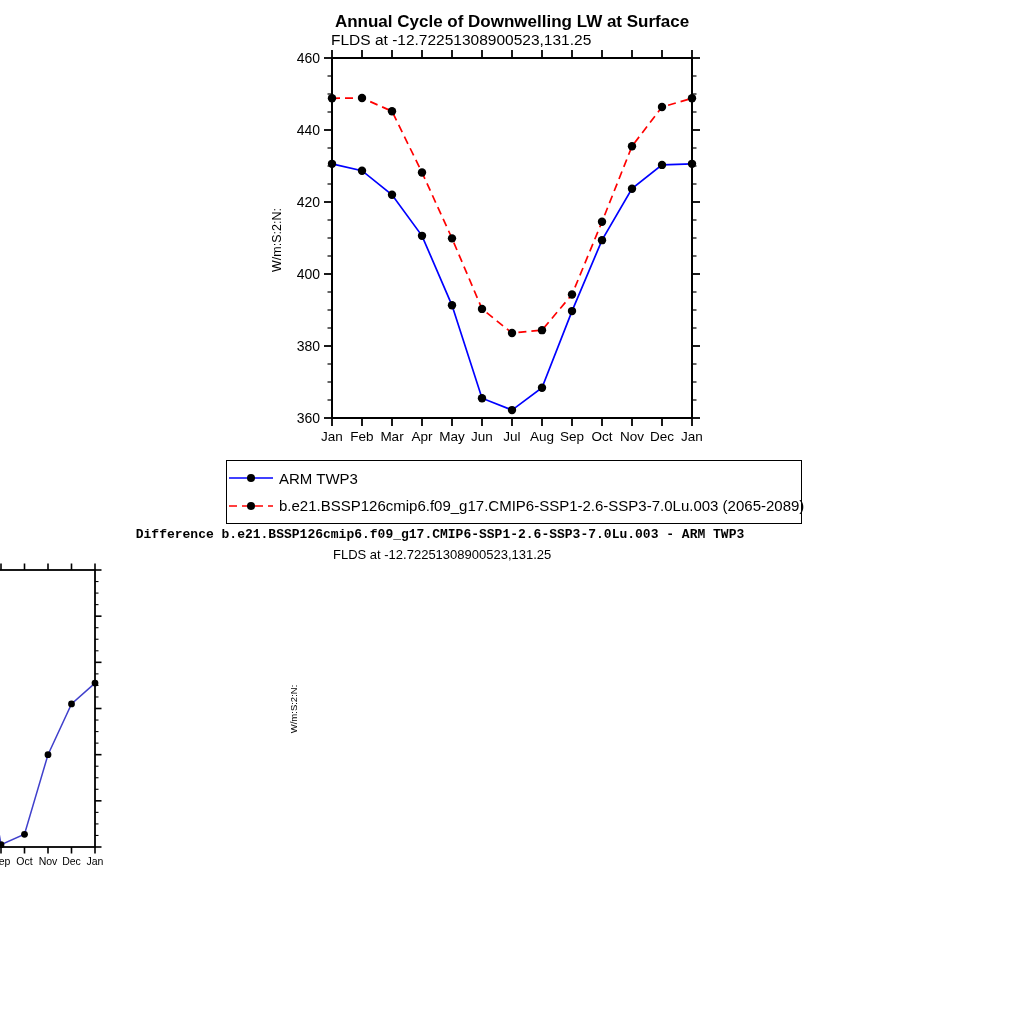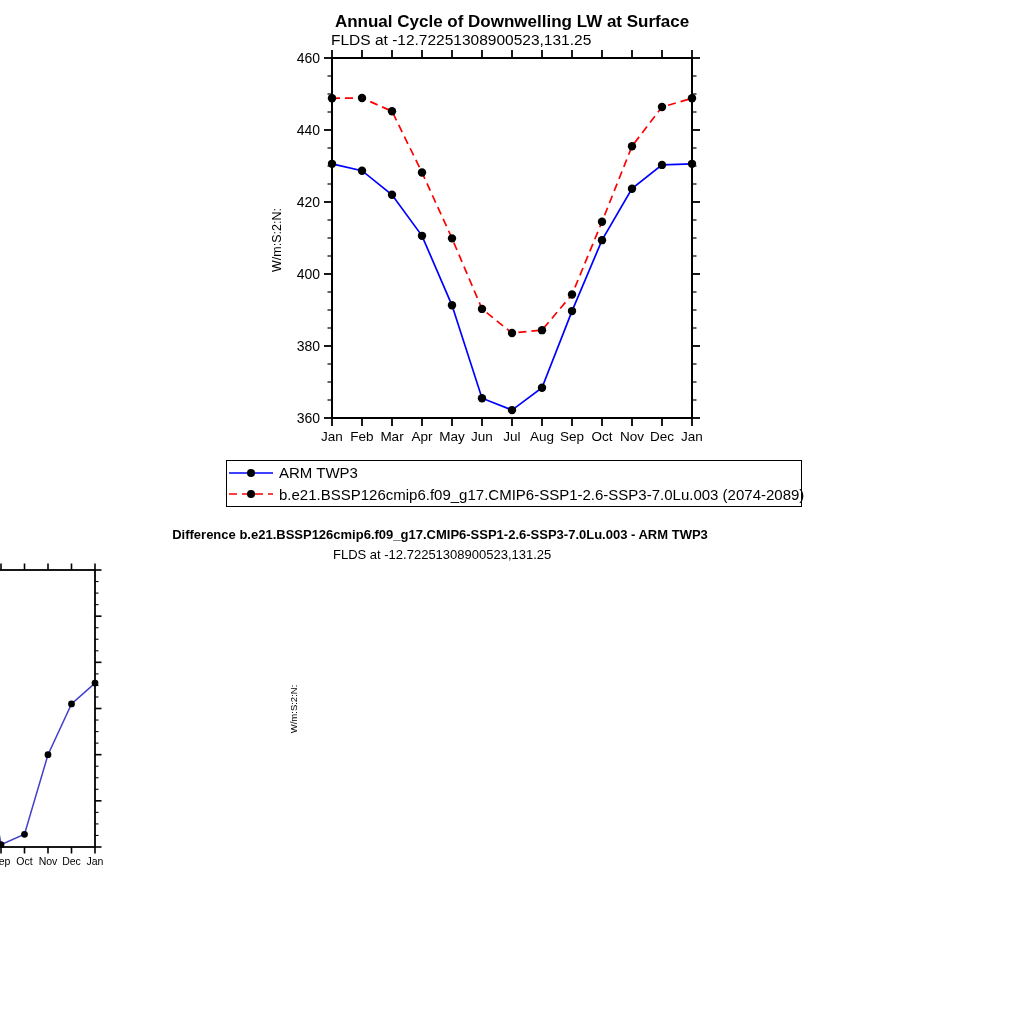--- a/index.html
+++ b/index.html
@@ -12,27 +12,27 @@
   .chart-title{
     font-weight:bold;white-space:nowrap;transform:translateX(-50%);
   }
   .chart-subtitle{white-space:nowrap;}
   .ylab{
     white-space:nowrap;transform:translate(-50%,-50%) rotate(-90deg);
   }
   #title-top{left:512px;top:4px;font-size:17px;margin-top:8px;}
   #subtitle-top{left:331px;top:31px;font-size:15.5px;}
   #ylab-top{left:277px;top:240px;font-size:12.5px;}
-  #title-bottom{left:440px;top:527px;font-size:13px;}
+  #title-bottom{left:440px;top:527px;font-size:13px;font-family:Liberation Mono, monospace;}
   #subtitle-bottom{left:333px;top:547px;font-size:13px;}
   #ylab-bottom{left:293px;top:709px;font-size:9.5px;}
   svg{position:absolute;left:0;top:0;}
   svg text{font-family:"Liberation Sans", sans-serif;fill:#000;}
   .legend{
-    position:absolute;left:226px;top:460px;width:576px;height:47px;
+    position:absolute;left:226px;top:460px;width:576px;height:64px;
     border:1.6px solid #000;box-sizing:border-box;
     display:flex;flex-direction:column;justify-content:space-evenly;
   }
   .legend-row{display:flex;align-items:center;height:20px;}
   .legend-row svg{position:static;flex:0 0 auto;}
   .legend-label{font-size:15px;white-space:nowrap;margin-left:4px;}
 </style>
 </head>
 <body>
 
@@ -164,21 +164,21 @@
       <line x1="2" y1="6" x2="46" y2="6" stroke="#0000ff" stroke-width="1.7"></line>
       <circle cx="24" cy="6" r="4" fill="#000000"></circle>
     </svg>
     <span class="legend-label">ARM TWP3</span>
   </div>
   <div class="legend-row">
     <svg width="48" height="12" viewBox="0 0 48 12">
       <line x1="2" y1="6" x2="46" y2="6" stroke="#ff0000" stroke-width="1.7" stroke-dasharray="8 5"></line>
       <circle cx="24" cy="6" r="4" fill="#000000"></circle>
     </svg>
-    <span class="legend-label">b.e21.BSSP126cmip6.f09_g17.CMIP6-SSP1-2.6-SSP3-7.0Lu.003 (2074-2089)</span>
+    <span class="legend-label">b.e21.BSSP126cmip6.f09_g17.CMIP6-SSP1-2.6-SSP3-7.0Lu.003 (2065-2089)</span>
   </div>
 </div>
 
 <div class="abs chart-title" id="title-bottom">Difference b.e21.BSSP126cmip6.f09_g17.CMIP6-SSP1-2.6-SSP3-7.0Lu.003 - ARM TWP3</div>
 <div class="abs chart-subtitle" id="subtitle-bottom">FLDS at -12.72251308900523,131.25</div>
 <div class="abs ylab" id="ylab-bottom">W/m:S:2:N:</div>
 <svg id="svg-chart-1" width="1024" height="504" viewBox="520 520 1024 504" style="top:520px;">
     <rect x="333" y="570" width="282" height="277" fill="none" stroke="#000" stroke-width="1.8"></rect>
     <line x1="333" y1="570" x2="333" y2="563.5" stroke="#000" stroke-width="1.6"></line>
     <line x1="333" y1="847" x2="333" y2="853.5" stroke="#000" stroke-width="1.6"></line>

